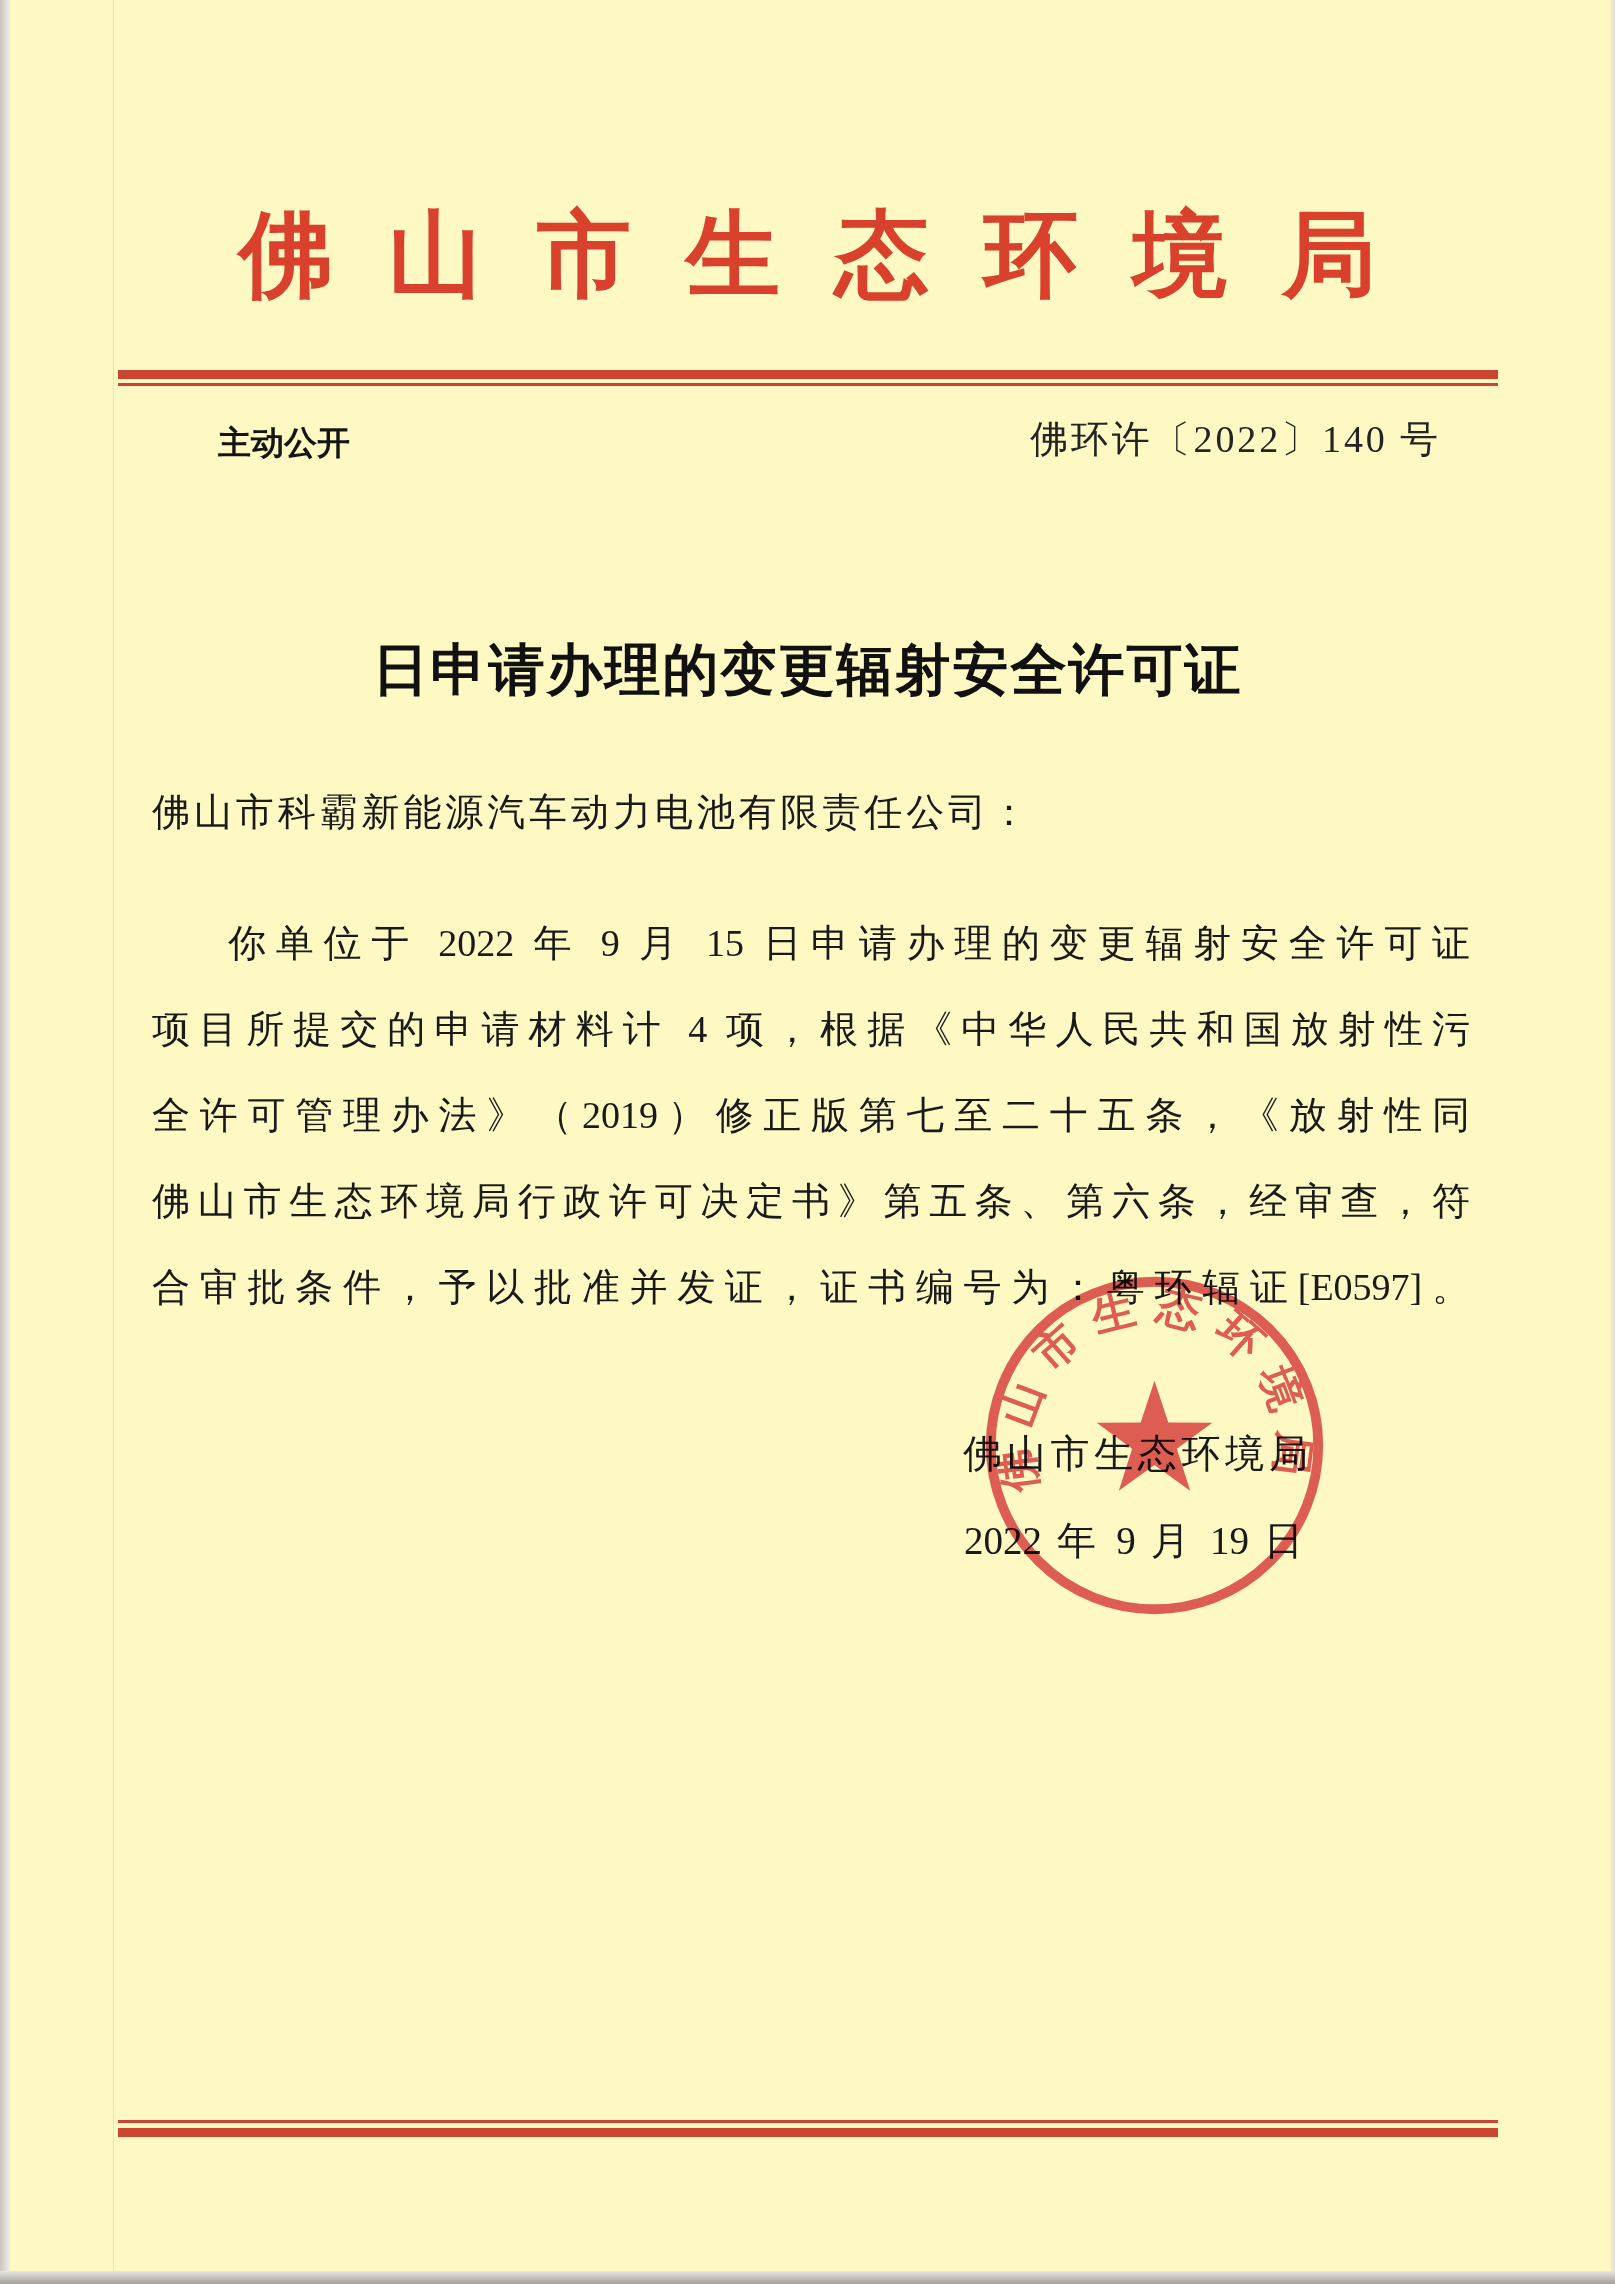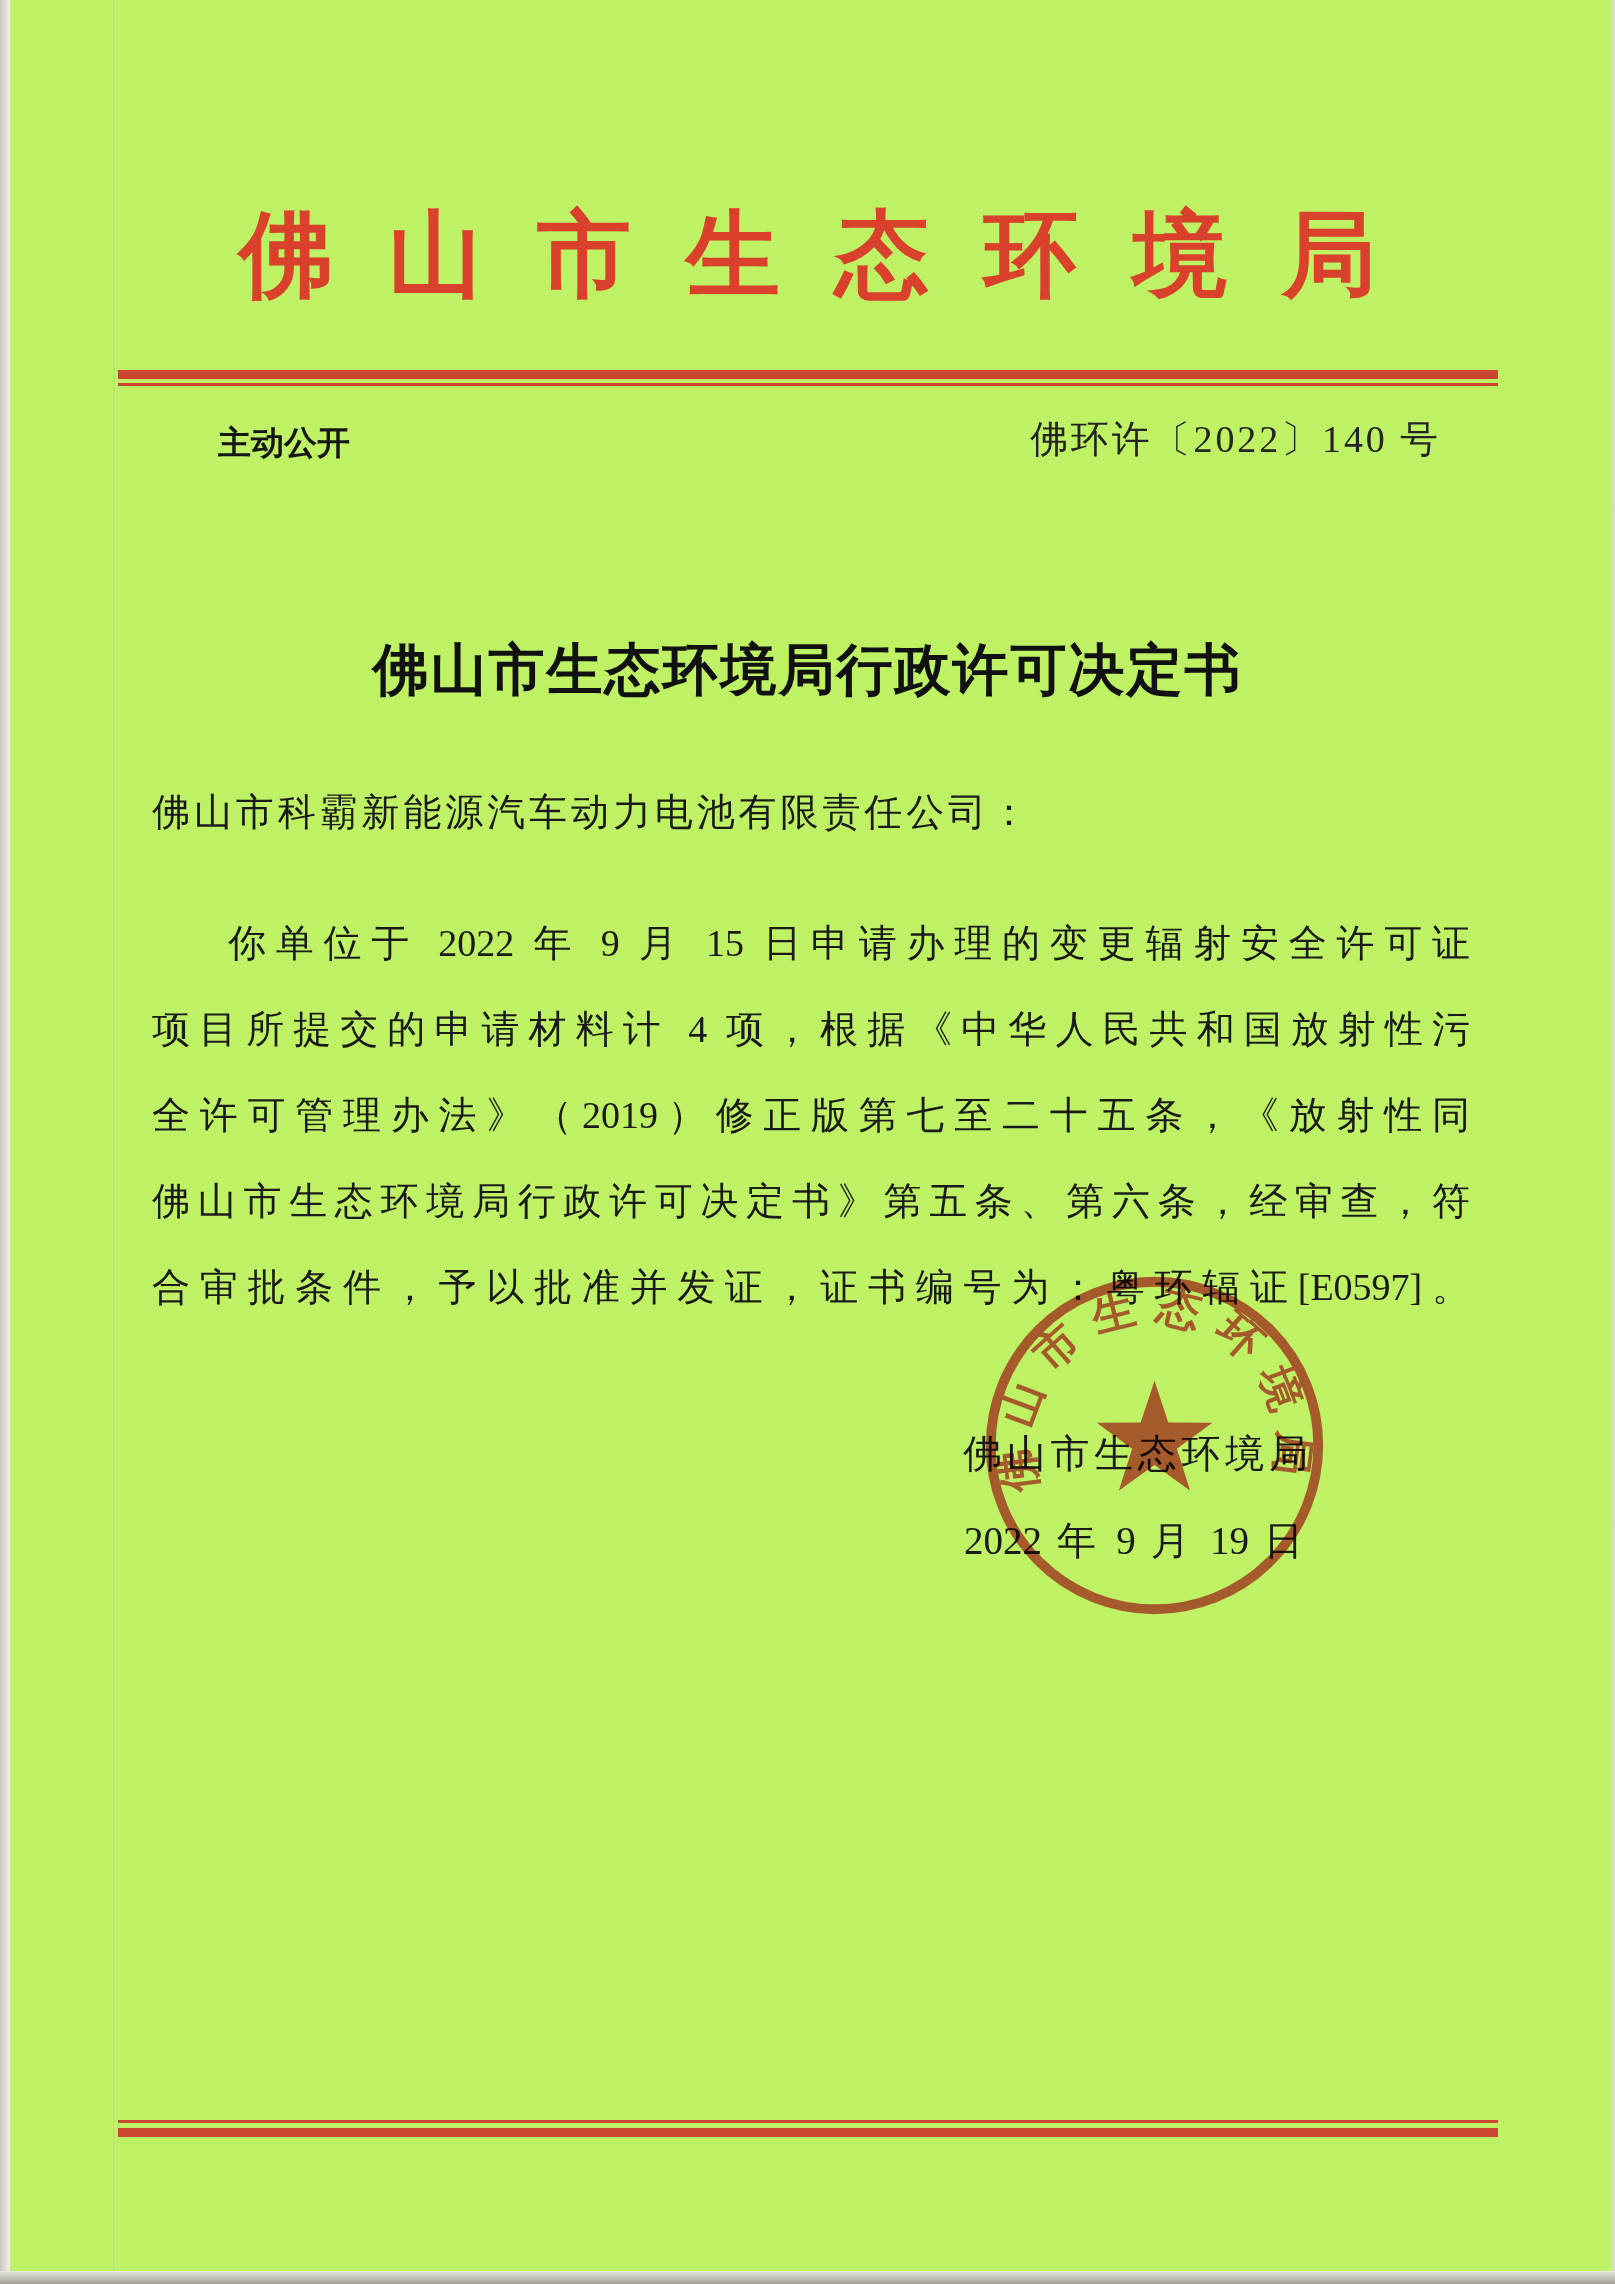--- a/index.html
+++ b/index.html
@@ -1,20 +1,20 @@
 <!DOCTYPE html>
 <html lang="zh"><head>
 <meta charset="utf-8">
 <style>
   html,body{margin:0;padding:0;background:#e9e7e3;}
   .page{
     position:relative;
     width:1615px;height:2285px;
     margin:0 auto;
-    background:#bef264;
+    background:#fef9c3;
     overflow:hidden;
     font-family:"Liberation Serif","DejaVu Serif",serif;
     color:#1c1c1c;
   }
   
   .edge-left{position:absolute;left:0;top:0;width:9.8px;height:100%;
     background:linear-gradient(to right,#c9c6c1,#f1efec);}
   .edge-right{position:absolute;right:0;top:0;width:5.9px;height:100%;
     background:linear-gradient(to left,#dedbd6,rgba(252,251,249,0));}
   .edge-bottom{position:absolute;left:0;bottom:0;width:100%;height:13.7px;
@@ -89,21 +89,21 @@
 <div class="page">
 
   <div class="letterhead">佛山市生态环境局</div>
 
   <div class="rule-thick rule-top-thick"></div>
   <div class="rule-thin rule-top-thin"></div>
 
   <div class="disclosure">主动公开</div>
   <div class="doc-number">佛环许〔2022〕140 号</div>
 
-  <div class="doc-title">佛山市生态环境局行政许可决定书</div>
+  <div class="doc-title">日申请办理的变更辐射安全许可证</div>
 
   <div class="body-block">
     <div class="body-line salutation">佛山市科霸新能源汽车动力电池有限责任公司：</div>
     <div class="body-line indent">你单位于 2022 年 9 月 15 日申请办理的变更辐射安全许可证</div>
     <div class="body-line">项目所提交的申请材料计 4 项，根据《中华人民共和国放射性污</div>
     <div class="body-line">全许可管理办法》（2019）修正版第七至二十五条，《放射性同</div>
     <div class="body-line">佛山市生态环境局行政许可决定书》第五条、第六条，经审查，符</div>
     <div class="body-line">合审批条件，予以批准并发证，证书编号为：粤环辐证[E0597]。</div>
   </div>
 

